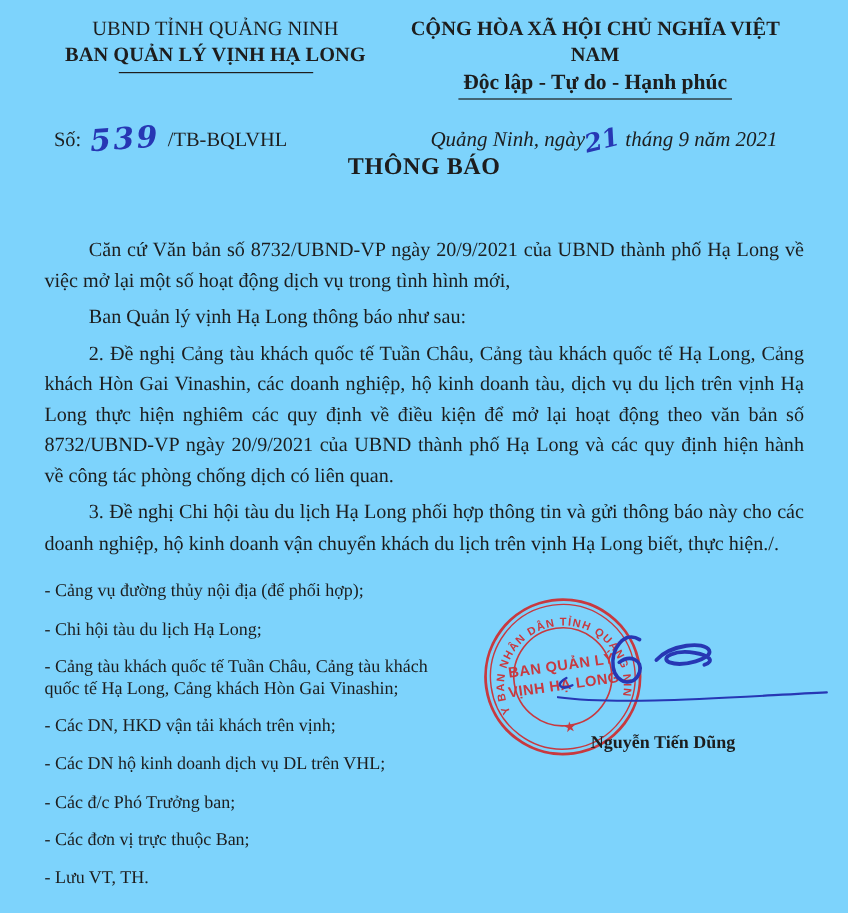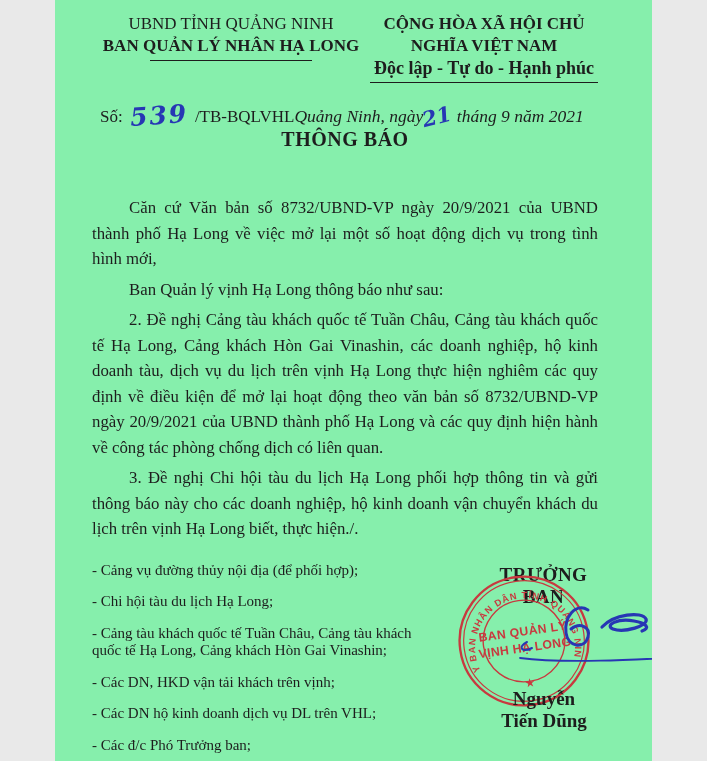--- a/index.html
+++ b/index.html
@@ -3,24 +3,24 @@
 <meta charset="utf-8">
 <style>
   :root{
     --text:#1d1d1d;
     --ink-blue:#2737b4;
     --stamp-red:#c8393f;
   }
   *{margin:0;padding:0;box-sizing:border-box;}
   html,body{background:#e9e9e9;}
   .page{
-    width:597px;height:761px;background:#86efac;margin:0 auto;
+    width:707px;height:761px;background:#7dd3fc;margin:0 auto;
     font-family:"Liberation Serif","DejaVu Serif",serif;
     color:var(--text);position:relative;overflow:hidden;
-    padding:13px 54px 0 37px;
+    padding:13px 37px 0 37px;
   }
   
   .header{display:flex;align-items:flex-start;}
   .header-left{width:285px;text-align:center;font-size:17px;line-height:22px;}
   .header-right{flex:1;text-align:center;font-size:17px;line-height:22px;}
   .bold{font-weight:bold;}
   .rule{height:0;border-bottom:1.6px solid #1d1d1d;margin:3px auto 0 auto;}
   .rule-left{width:162px;}
   .rule-right{width:228px;}
   .motto{font-size:18px;}
@@ -42,42 +42,42 @@
   .footer{display:flex;margin-top:6px;}
   .recipients{width:352px;flex:none;}
   .recipients-label{font-weight:bold;font-style:italic;font-size:16px;}
   .pen-mark{vertical-align:-4px;margin-left:2px;}
   .pen-mark path{fill:none;stroke:var(--ink-blue);stroke-width:1.8;stroke-linecap:round;}
   .recipient-item{font-size:15px;line-height:17.6px;margin-top:14px;}
   .sign-block{flex:1;position:relative;height:218px;}
   .sign-title{position:absolute;top:16px;left:0;right:0;text-align:center;padding-left:45px;
               font-weight:bold;font-size:19px;letter-spacing:.5px;}
   .sign-name{position:absolute;top:140px;left:0;right:4px;text-align:center;padding-left:50px;
-             font-weight:bold;font-size:19px;}
+             font-weight:bold;font-size:15px;}
   
   .stamp{position:absolute;top:25px;left:12px;width:136px;height:136px;}
   .stamp circle{fill:none;stroke:var(--stamp-red);}
   .ring-text{font-family:"Liberation Sans","DejaVu Sans",sans-serif;font-weight:bold;
              font-size:10.2px;letter-spacing:1.1px;fill:var(--stamp-red);}
   .stamp-center{font-family:"Liberation Sans","DejaVu Sans",sans-serif;font-weight:bold;
                 font-size:13.5px;fill:var(--stamp-red);letter-spacing:.4px;}
   .stamp-star{font-size:13px;fill:var(--stamp-red);}
   
   .signature-ink{position:absolute;top:42px;left:68px;width:238px;height:84px;}
   .signature-ink path{fill:none;stroke:var(--ink-blue);stroke-linecap:round;}
 </style>
 </head>
 <body>
 
 <div class="page">
 
   <div class="header">
     <div class="header-left">
       <div>UBND TỈNH QUẢNG NINH</div>
-      <div class="bold">BAN QUẢN LÝ NHÂN HẠ LONG</div>
+      <div class="bold">BAN QUẢN LÝ VỊNH HẠ LONG</div>
       <div class="rule rule-left"></div>
     </div>
     <div class="header-right">
       <div class="bold">CỘNG HÒA XÃ HỘI CHỦ NGHĨA VIỆT NAM</div>
       <div class="bold motto">Độc lập - Tự do - Hạnh phúc</div>
       <div class="rule rule-right"></div>
     </div>
   </div>
 
   <div class="meta-row">
@@ -108,21 +108,20 @@
       <div class="recipient-item">- Chi hội tàu du lịch Hạ Long;</div>
       <div class="recipient-item">- Cảng tàu khách quốc tế Tuần Châu, Cảng tàu khách quốc tế Hạ Long, Cảng khách Hòn Gai Vinashin;</div>
       <div class="recipient-item">- Các DN, HKD vận tải khách trên vịnh;</div>
       <div class="recipient-item">- Các DN hộ kinh doanh dịch vụ DL trên VHL;</div>
       <div class="recipient-item">- Các đ/c Phó Trưởng ban;</div>
       <div class="recipient-item">- Các đơn vị trực thuộc Ban;</div>
       <div class="recipient-item">- Lưu VT, TH.</div>
     </div>
 
     <div class="sign-block">
-      <div class="sign-title">TRƯỞNG BAN</div>
 
       <svg class="stamp" viewBox="0 0 150 150">
         <g transform="rotate(-8 75 75)">
           <circle cx="75" cy="75" r="71" stroke-width="2.6"></circle>
           <circle cx="75" cy="75" r="66.5" stroke-width="1.3"></circle>
           <circle cx="75" cy="75" r="45" stroke-width="1.5"></circle>
           <defs>
             <path id="ringpath" d="M 23.9,103.3 A 55,55 0 1 1 126.1,103.3"></path>
           </defs>
           <text class="ring-text">

